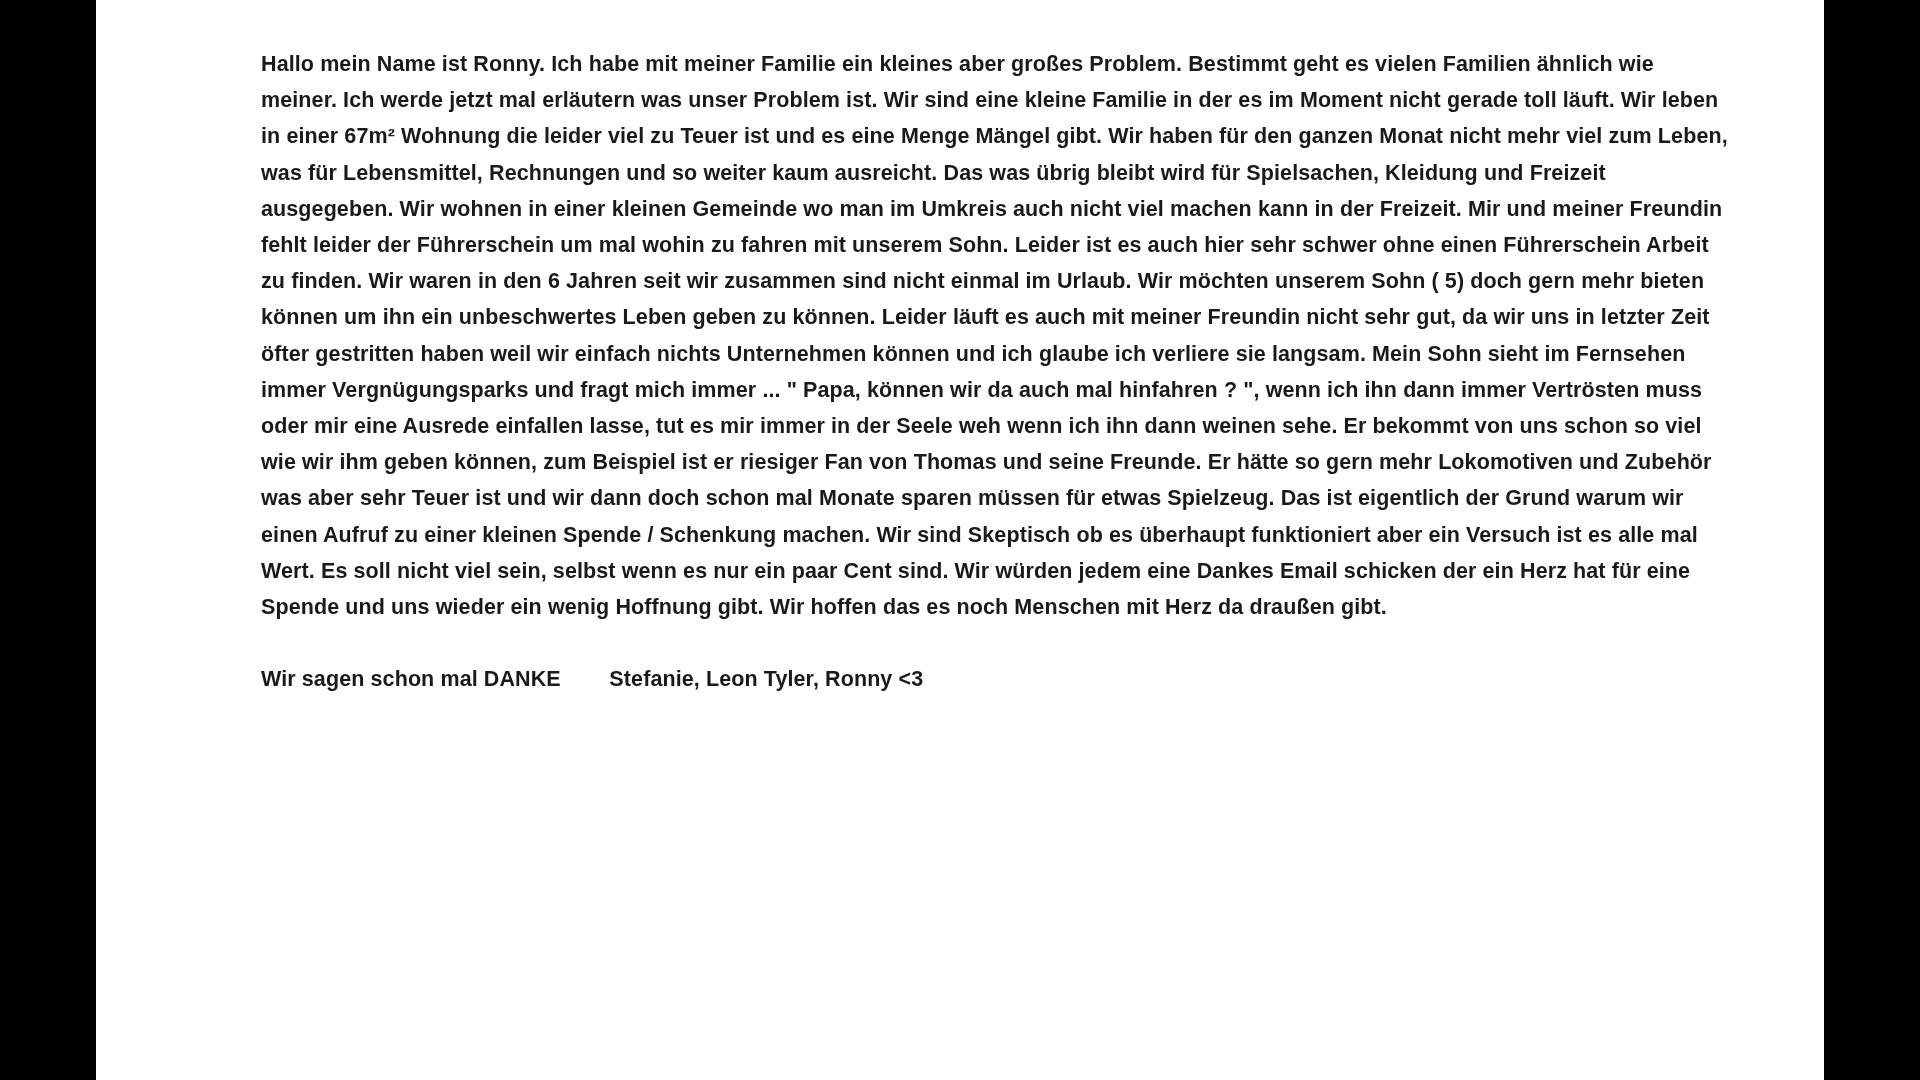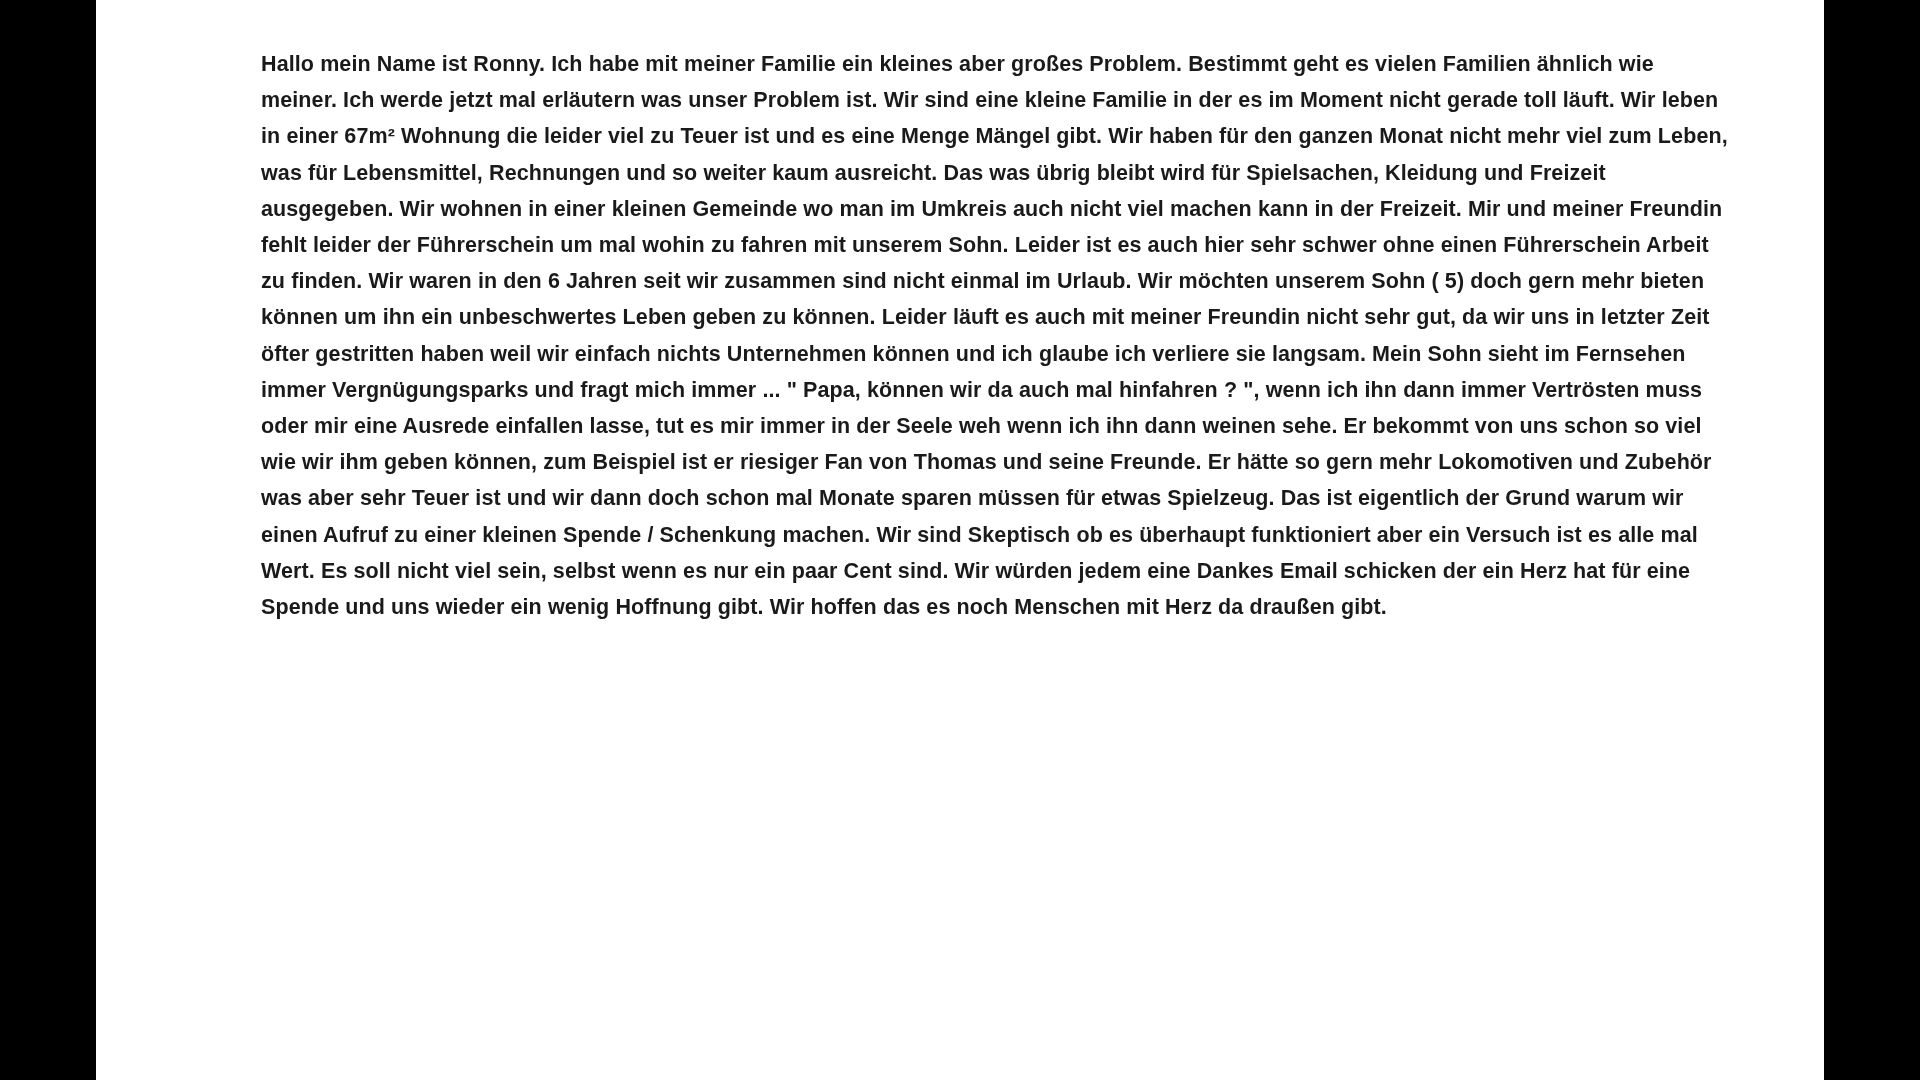--- a/index.html
+++ b/index.html
@@ -64,16 +64,17 @@
   .bar-right { left: 1824px; }
 </style>
 </head>
 <body>
 
 <div class="screen">
   <div class="bar-left"></div>
   <div class="page">
     <div class="doc-body">
       <p class="paragraph">Hallo mein Name ist Ronny. Ich habe mit meiner Familie ein kleines aber großes Problem. Bestimmt geht es vielen Familien ähnlich wie meiner. Ich werde jetzt mal erläutern was unser Problem ist. Wir sind eine kleine Familie in der es im Moment nicht gerade toll läuft. Wir leben in einer 67m² Wohnung die leider viel zu Teuer ist und es eine Menge Mängel gibt. Wir haben für den ganzen Monat nicht mehr viel zum Leben, was für Lebensmittel, Rechnungen und so weiter kaum ausreicht. Das was übrig bleibt wird für Spielsachen, Kleidung und Freizeit ausgegeben. Wir wohnen in einer kleinen Gemeinde wo man im Umkreis auch nicht viel machen kann in der Freizeit. Mir und meiner Freundin fehlt leider der Führerschein um mal wohin zu fahren mit unserem Sohn. Leider ist es auch hier sehr schwer ohne einen Führerschein Arbeit zu finden. Wir waren in den 6 Jahren seit wir zusammen sind nicht einmal im Urlaub. Wir möchten unserem Sohn ( 5) doch gern mehr bieten können um ihn ein unbeschwertes Leben geben zu können. Leider läuft es auch mit meiner Freundin nicht sehr gut, da wir uns in letzter Zeit öfter gestritten haben weil wir einfach nichts Unternehmen können und ich glaube ich verliere sie langsam. Mein Sohn sieht im Fernsehen immer Vergnügungsparks und fragt mich immer ... " Papa, können wir da auch mal hinfahren ? ", wenn ich ihn dann immer Vertrösten muss oder mir eine Ausrede einfallen lasse, tut es mir immer in der Seele weh wenn ich ihn dann weinen sehe. Er bekommt von uns schon so viel wie wir ihm geben können, zum Beispiel ist er riesiger Fan von Thomas und seine Freunde. Er hätte so gern mehr Lokomotiven und Zubehör was aber sehr Teuer ist und wir dann doch schon mal Monate sparen müssen für etwas Spielzeug. Das ist eigentlich der Grund warum wir einen Aufruf zu einer kleinen Spende / Schenkung machen. Wir sind Skeptisch ob es überhaupt funktioniert aber ein Versuch ist es alle mal Wert. Es soll nicht viel sein, selbst wenn es nur ein paar Cent sind. Wir würden jedem eine Dankes Email schicken der ein Herz hat für eine Spende und uns wieder ein wenig Hoffnung gibt. Wir hoffen das es noch Menschen mit Herz da draußen gibt.</p>
+      <p class="signature-line">Wir sagen schon mal DANKE        Stefanie, Leon Tyler, Ronny &lt;3</p>
     </div>
   </div>
   <div class="bar-right"></div>
 </div>
 
 </body></html>

